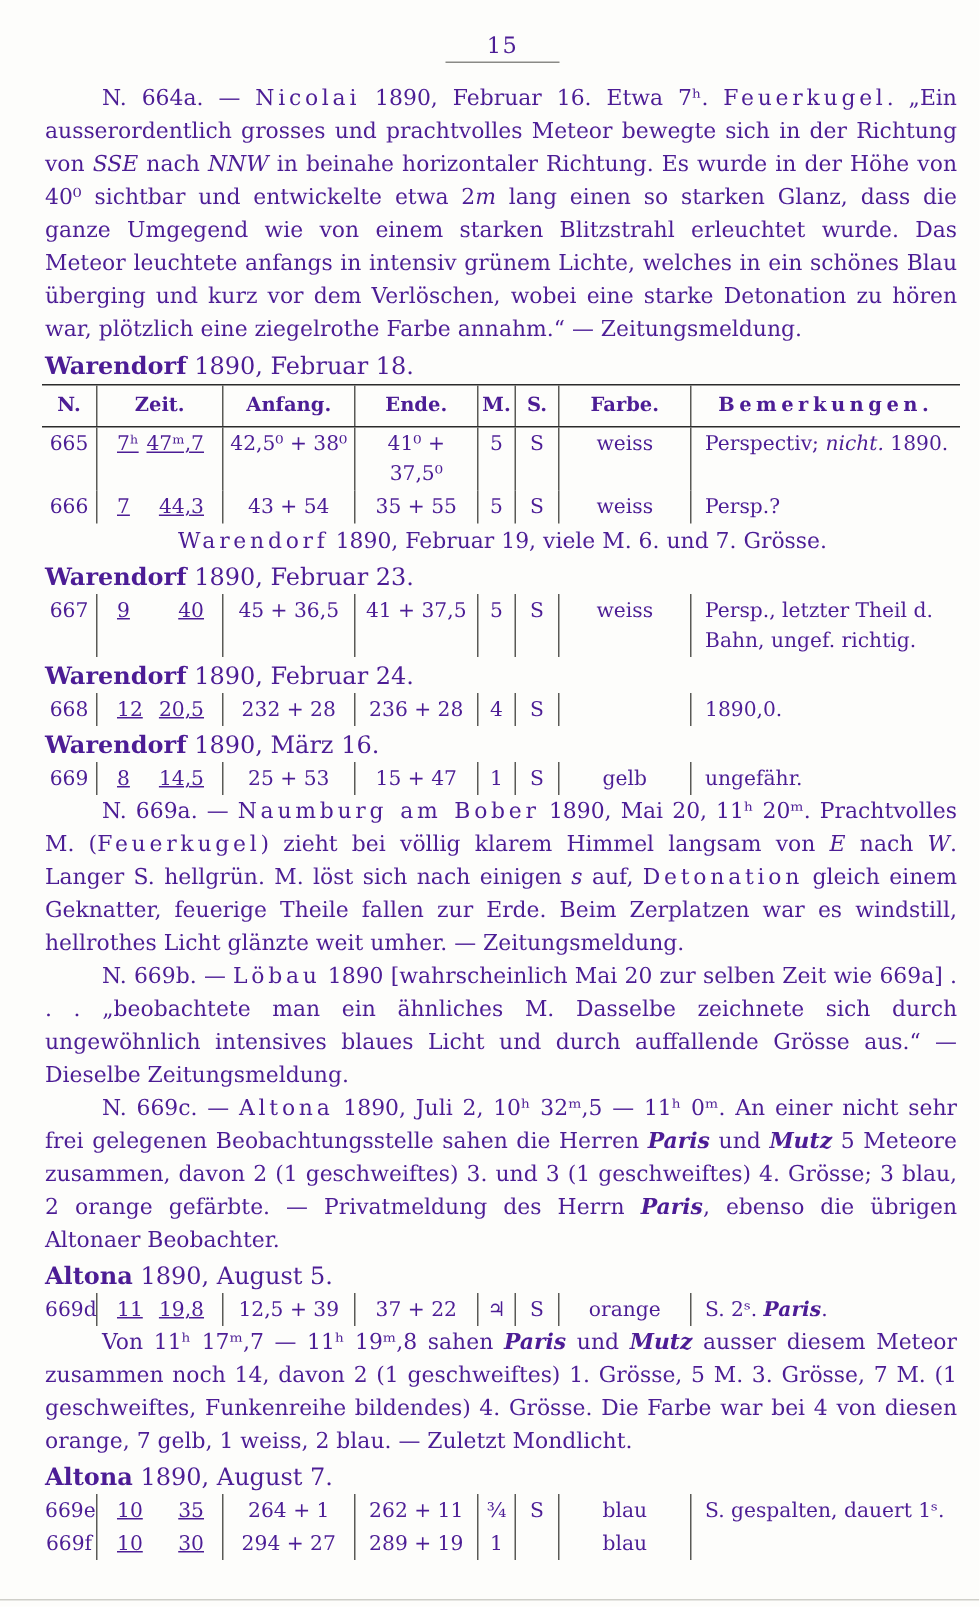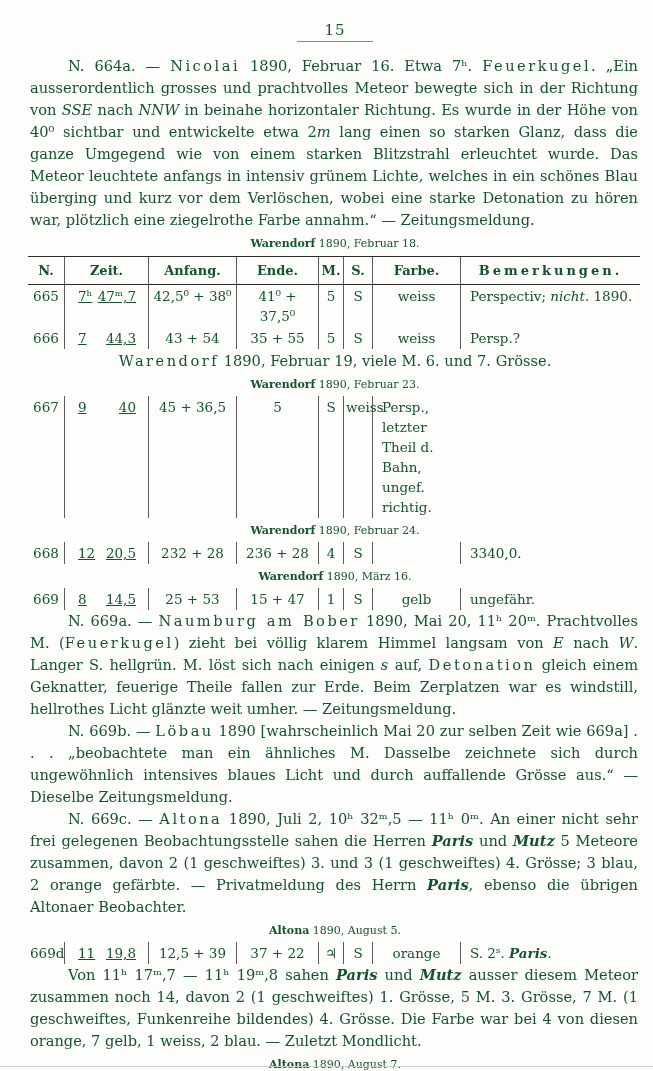--- a/index.html
+++ b/index.html
@@ -1,40 +1,40 @@
 <!DOCTYPE html>
 <html><head>
 <meta charset="utf-8">
 <style>
   html,body{margin:0;padding:0;}
   .page{
     width:653px;height:1071px;
     background:#fdfdfb;
-    color:#14532d;
+    color:#4c1d95;
     font-family:"DejaVu Serif","Liberation Serif",serif;
     position:relative;overflow:hidden;
     box-sizing:border-box;
   }
   .content{padding:20px 13px 0 30px;}
   .pagenum{text-align:center;margin:0 0 13px 0;}
   .pagenum span{
     display:inline-block;padding:0 27px 2px 27px;
     border-bottom:1px solid #8a8a86;
     font-size:15px;letter-spacing:1px;
   }
   .para{
     font-size:14.6px;line-height:22px;
     text-align:justify;text-indent:38px;
     margin:0;padding-right:2px;
   }
   .centerline{
     text-align:center;font-size:14.6px;line-height:22px;margin:1px 0 2px 0;
   }
   .heading{
-    text-align:center;font-size:11px;line-height:18px;margin:4px 0 2px 0;
+    font-size:16px;line-height:18px;margin:4px 0 2px 0;
   }
   .i{font-style:italic;}
   .b{font-weight:bold;}
   .sp{letter-spacing:2.5px;}
   .tbl{margin-left:-2px;}
   .trow{
     display:grid;
     grid-template-columns:36px 84px 88px 82px 25px 29px 88px 1fr;
     width:612px;
     font-size:13.5px;line-height:20px;
@@ -112,38 +112,39 @@
       </div>
       <div class="centerline"><span class="sp">Warendorf</span><span> 1890, Februar 19, viele M. 6. und 7. Grösse.</span></div>
       <div class="heading"><span class="b ">Warendorf</span><span> 1890, Februar 23.</span></div>
       <div class="trow tbl">
         <div class="tc">667</div>
         <div class="tc zeit">
           <span>9</span>
           <span>40</span>
         </div>
         <div class="tc">45 + 36,5</div>
+        <div class="tc">41 + 37,5</div>
         <div class="tc">5</div>
         <div class="tc">S</div>
         <div class="tc">weiss</div>
         <div class="tc bem"><span>Persp., letzter Theil d. Bahn, ungef. richtig.</span></div>
       </div>
       <div class="heading"><span class="b ">Warendorf</span><span> 1890, Februar 24.</span></div>
       <div class="trow tbl">
         <div class="tc">668</div>
         <div class="tc zeit">
           <span>12</span>
           <span>20,5</span>
         </div>
         <div class="tc">232 + 28</div>
         <div class="tc">236 + 28</div>
         <div class="tc">4</div>
         <div class="tc">S</div>
         <div class="tc"></div>
-        <div class="tc bem"><span>3340,0.</span></div>
+        <div class="tc bem"><span>1890,0.</span></div>
       </div>
       <div class="heading"><span class="b ">Warendorf</span><span> 1890, März 16.</span></div>
       <div class="trow tbl">
         <div class="tc">669</div>
         <div class="tc zeit">
           <span>8</span>
           <span>14,5</span>
         </div>
         <div class="tc">25 + 53</div>
         <div class="tc">15 + 47</div>

